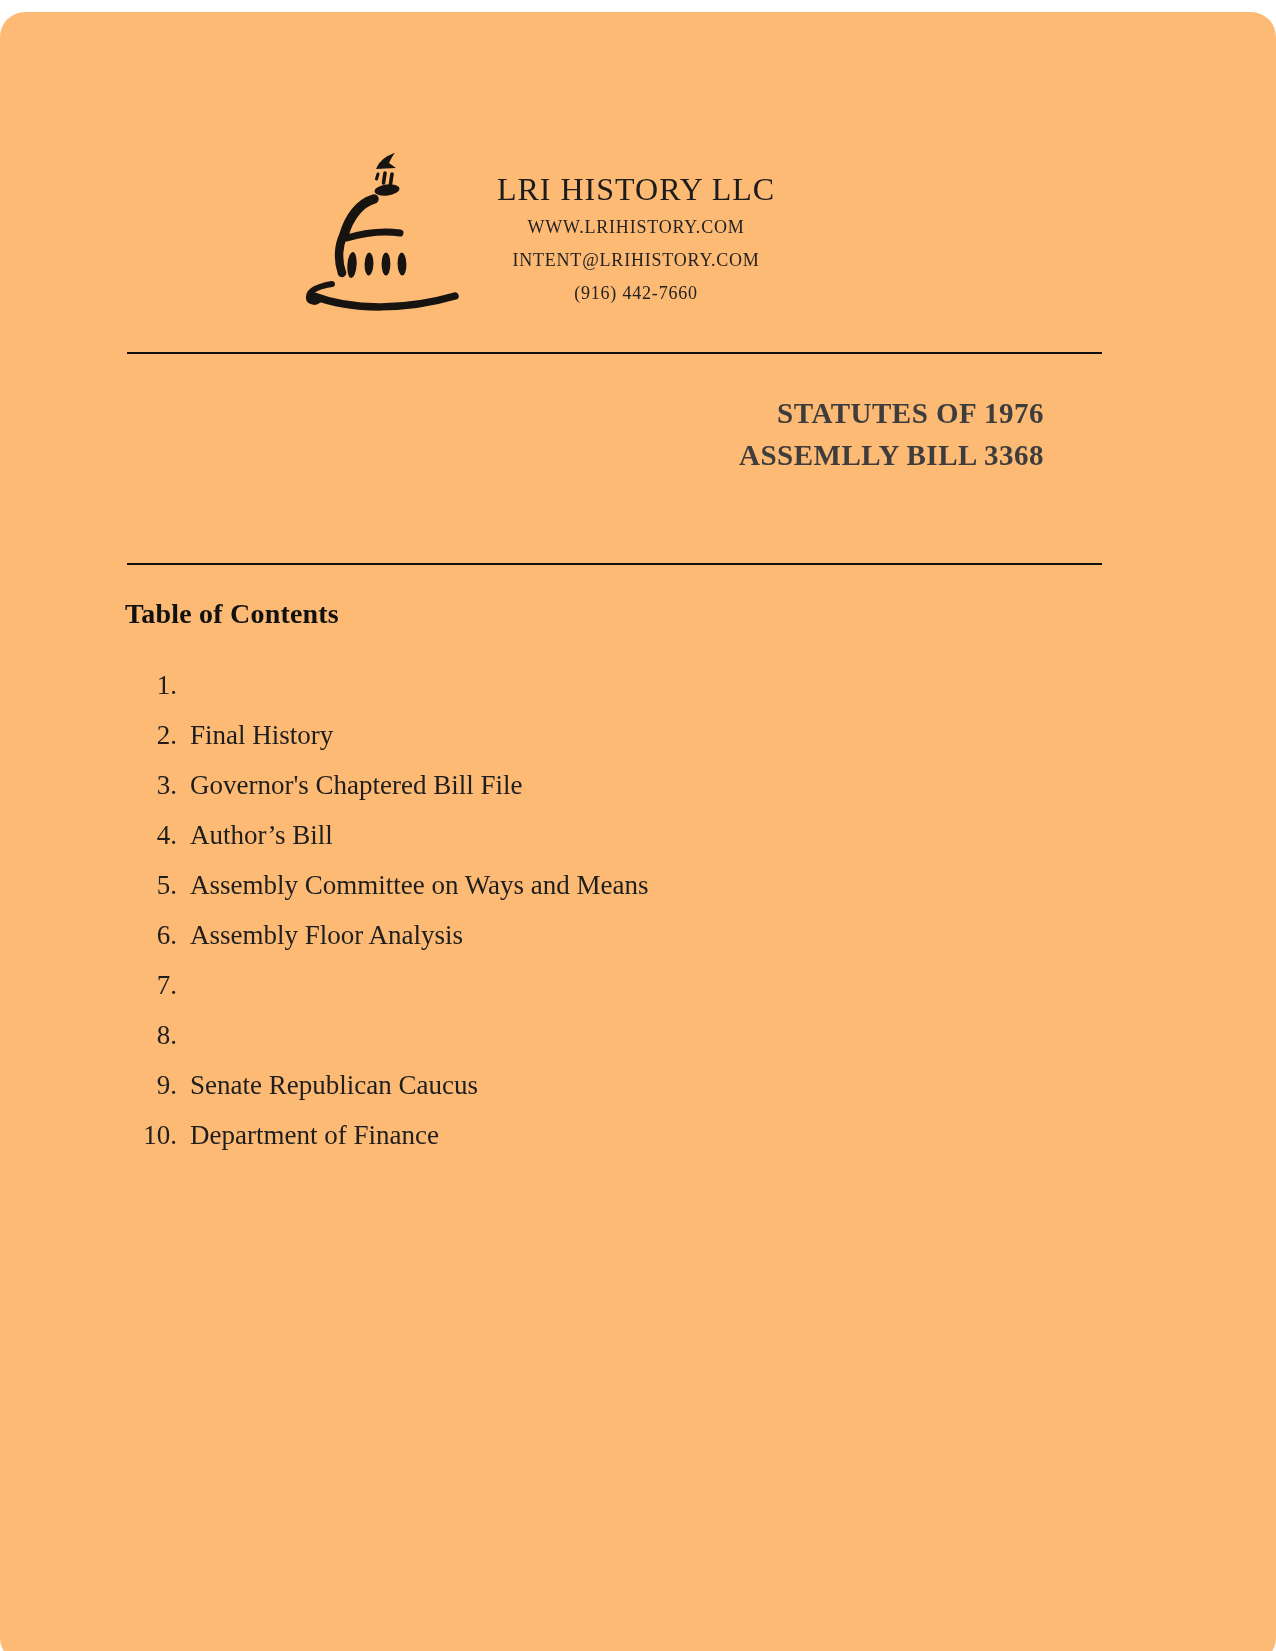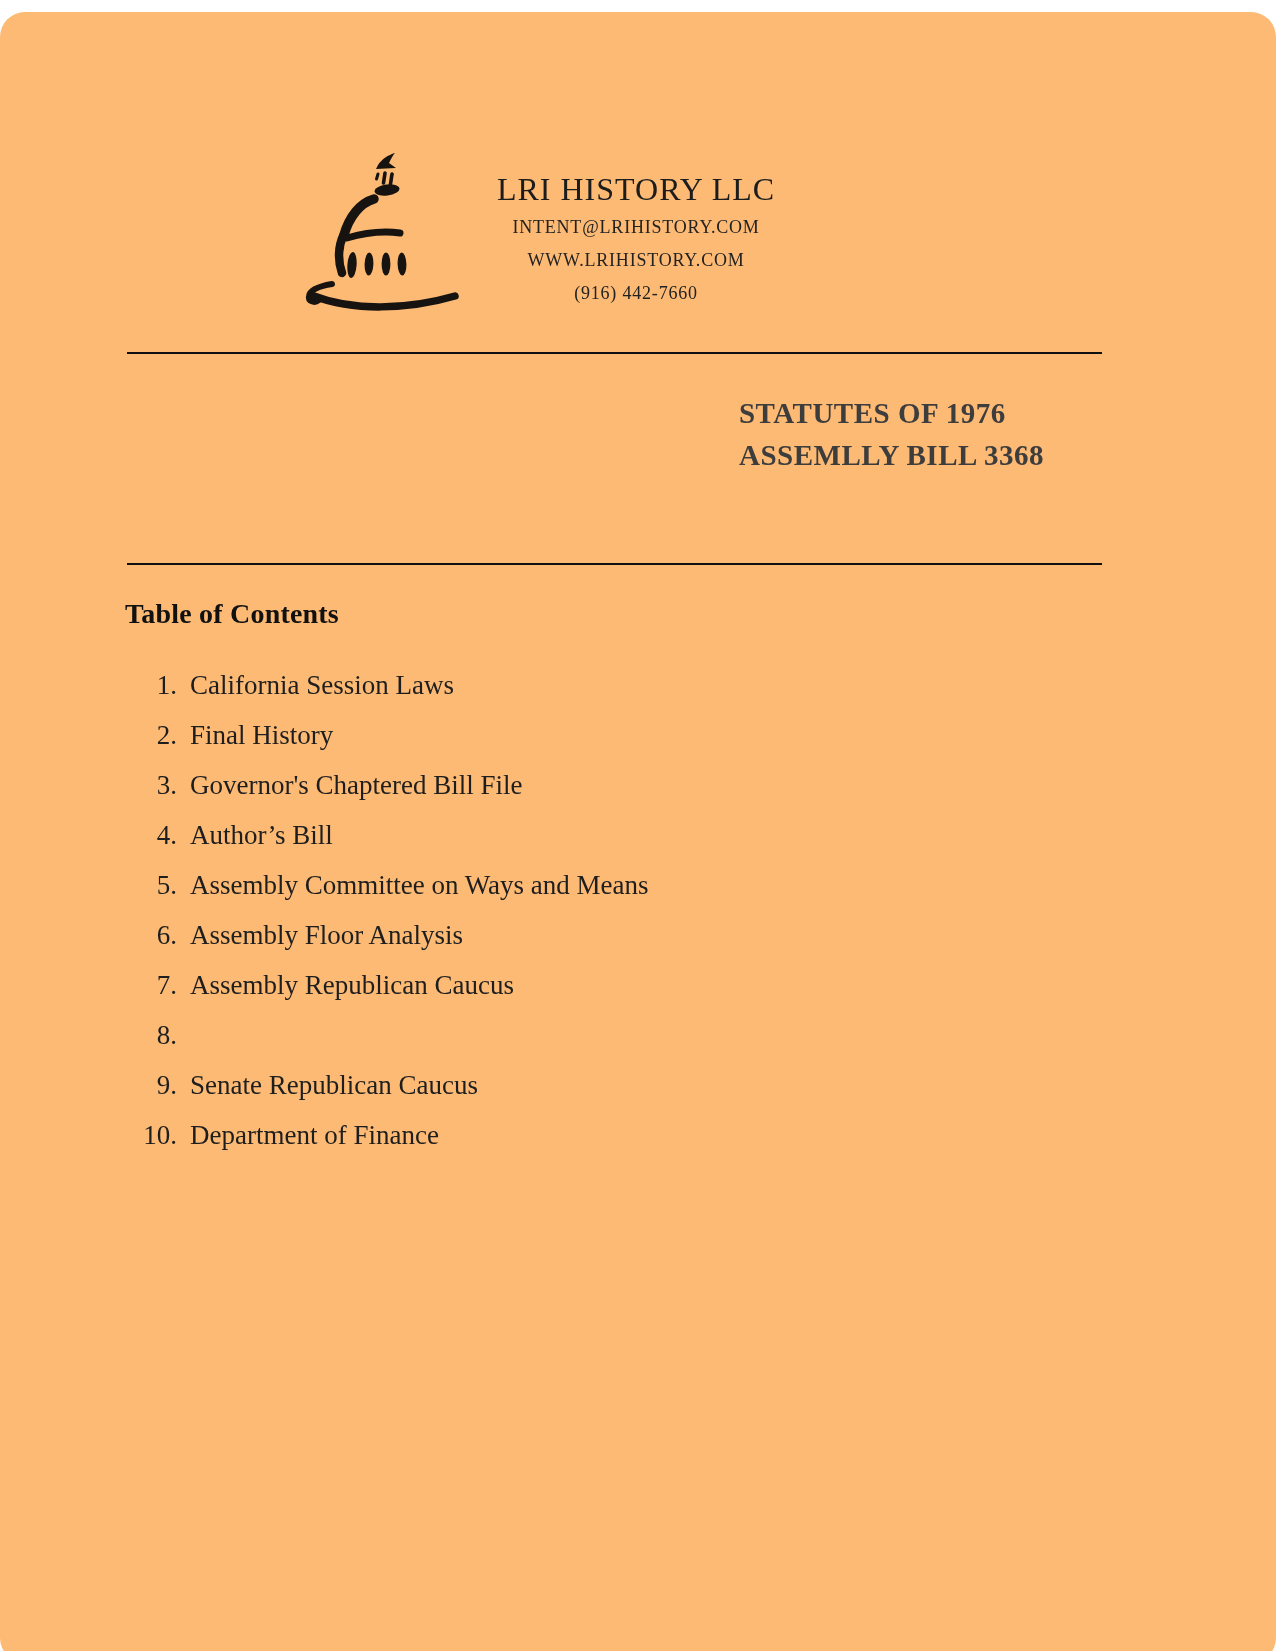--- a/index.html
+++ b/index.html
@@ -59,20 +59,21 @@
     border-top: 2px solid #101010;
   }
   .rule-1 { top: 340px; }
   .rule-2 { top: 551px; }
 
   
   .statutes {
     position: absolute;
     top: 380px;
     right: 232px;
+    text-align: right;
     font-weight: bold;
     font-size: 29px;
     line-height: 42px;
     letter-spacing: 0.5px;
     color: #3d3d3d;
   }
   .statutes .line { white-space: pre; }
 
   
   .toc-heading {
@@ -139,41 +140,40 @@
 
       <path d="M40,149 C28,151 18,155 17,161 C16,166 22,169 27,165" stroke-width="6"></path>
 
       <path d="M22,161 C60,176 115,175 163,161" stroke-width="7.5"></path>
     </svg>
   </div>
 
   <div class="header-text">
     <div class="company-name">LRI HISTORY LLC</div>
     <div class="contact-block">
+      <div class="contact-line">WWW.LRIHISTORY.COM</div>
       <div class="contact-line">INTENT@LRIHISTORY.COM</div>
-      <div class="contact-line">WWW.LRIHISTORY.COM</div>
       <div class="contact-line">(916) 442-7660</div>
     </div>
   </div>
 
   <div class="rule rule-1"></div>
 
   <div class="statutes">
     <div class="line">STATUTES OF 1976</div>
     <div class="line">ASSEMLLY BILL 3368</div>
   </div>
 
   <div class="rule rule-2"></div>
 
   <h1 class="toc-heading">Table of Contents</h1>
 
   <div class="toc-list">
     <div class="toc-row">
       <span class="toc-num">1.</span>
-      <span class="toc-label">California Session Laws</span>
     </div>
     <div class="toc-row">
       <span class="toc-num">2.</span>
       <span class="toc-label">Final History</span>
     </div>
     <div class="toc-row">
       <span class="toc-num">3.</span>
       <span class="toc-label">Governor's Chaptered Bill File</span>
     </div>
     <div class="toc-row">
@@ -183,21 +183,20 @@
     <div class="toc-row">
       <span class="toc-num">5.</span>
       <span class="toc-label">Assembly Committee on Ways and Means</span>
     </div>
     <div class="toc-row">
       <span class="toc-num">6.</span>
       <span class="toc-label">Assembly Floor Analysis</span>
     </div>
     <div class="toc-row">
       <span class="toc-num">7.</span>
-      <span class="toc-label">Assembly Republican Caucus</span>
     </div>
     <div class="toc-row">
       <span class="toc-num">8.</span>
     </div>
     <div class="toc-row">
       <span class="toc-num">9.</span>
       <span class="toc-label">Senate Republican Caucus</span>
     </div>
     <div class="toc-row">
       <span class="toc-num">10.</span>

